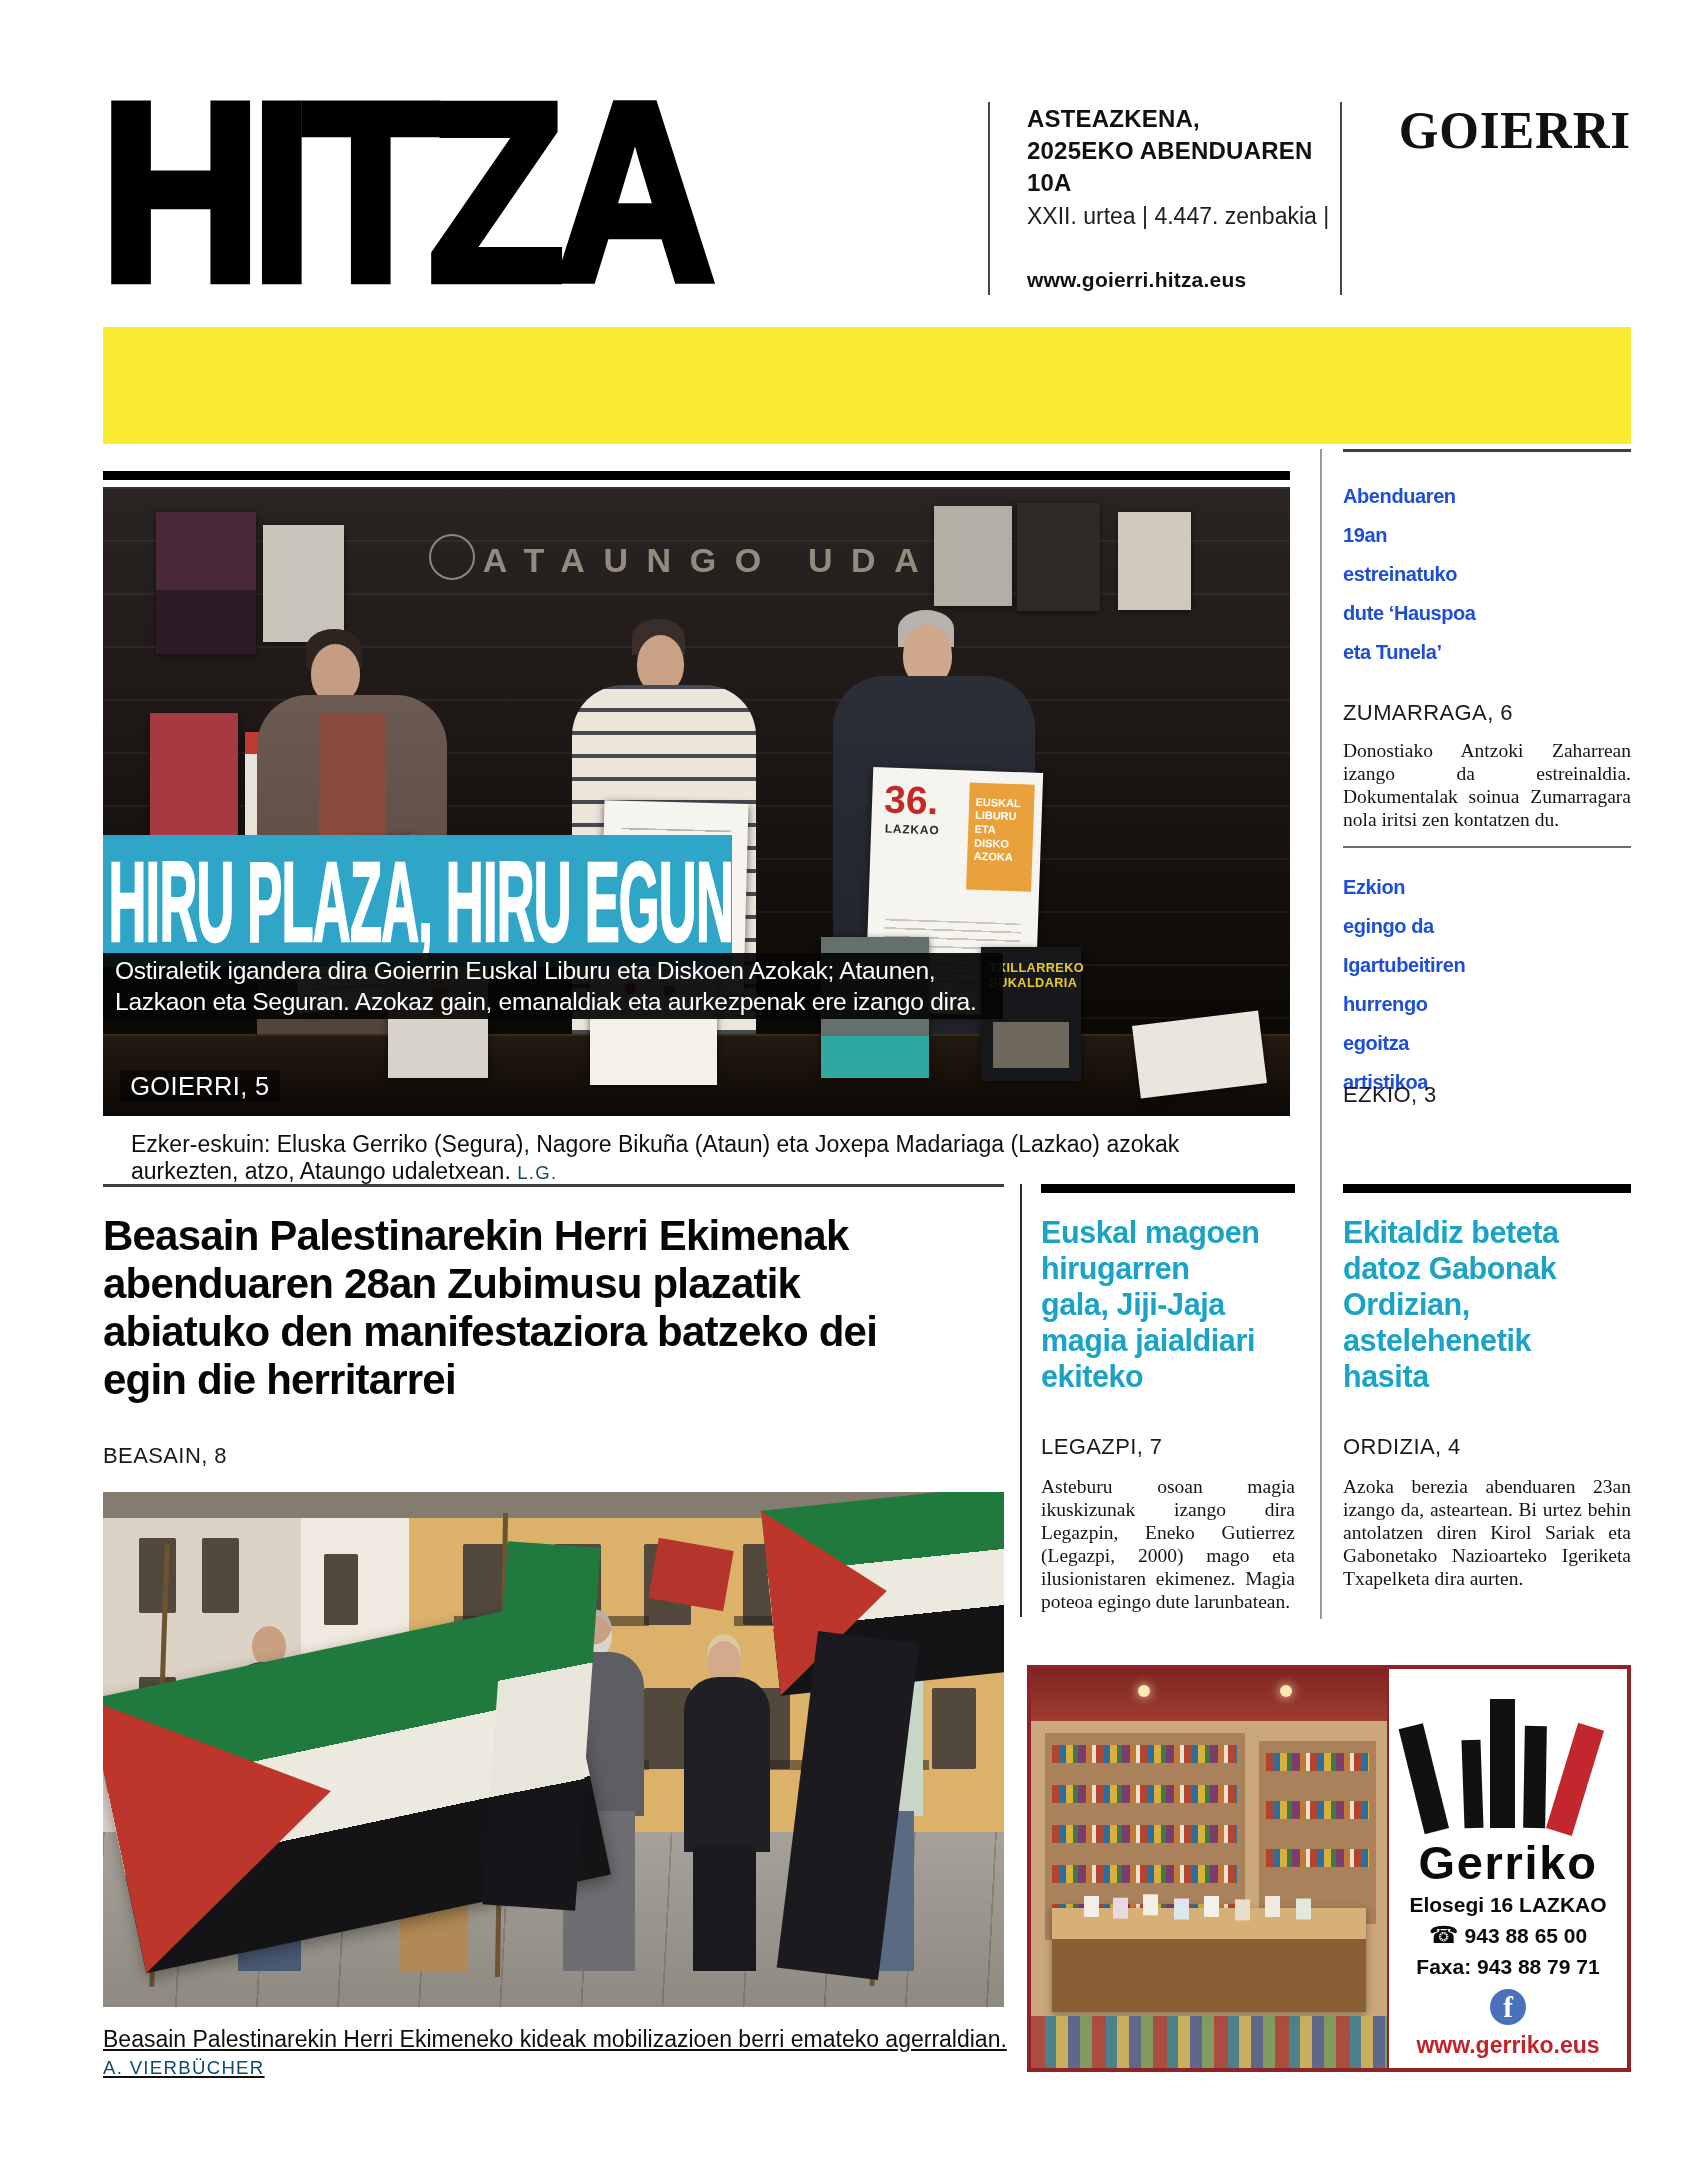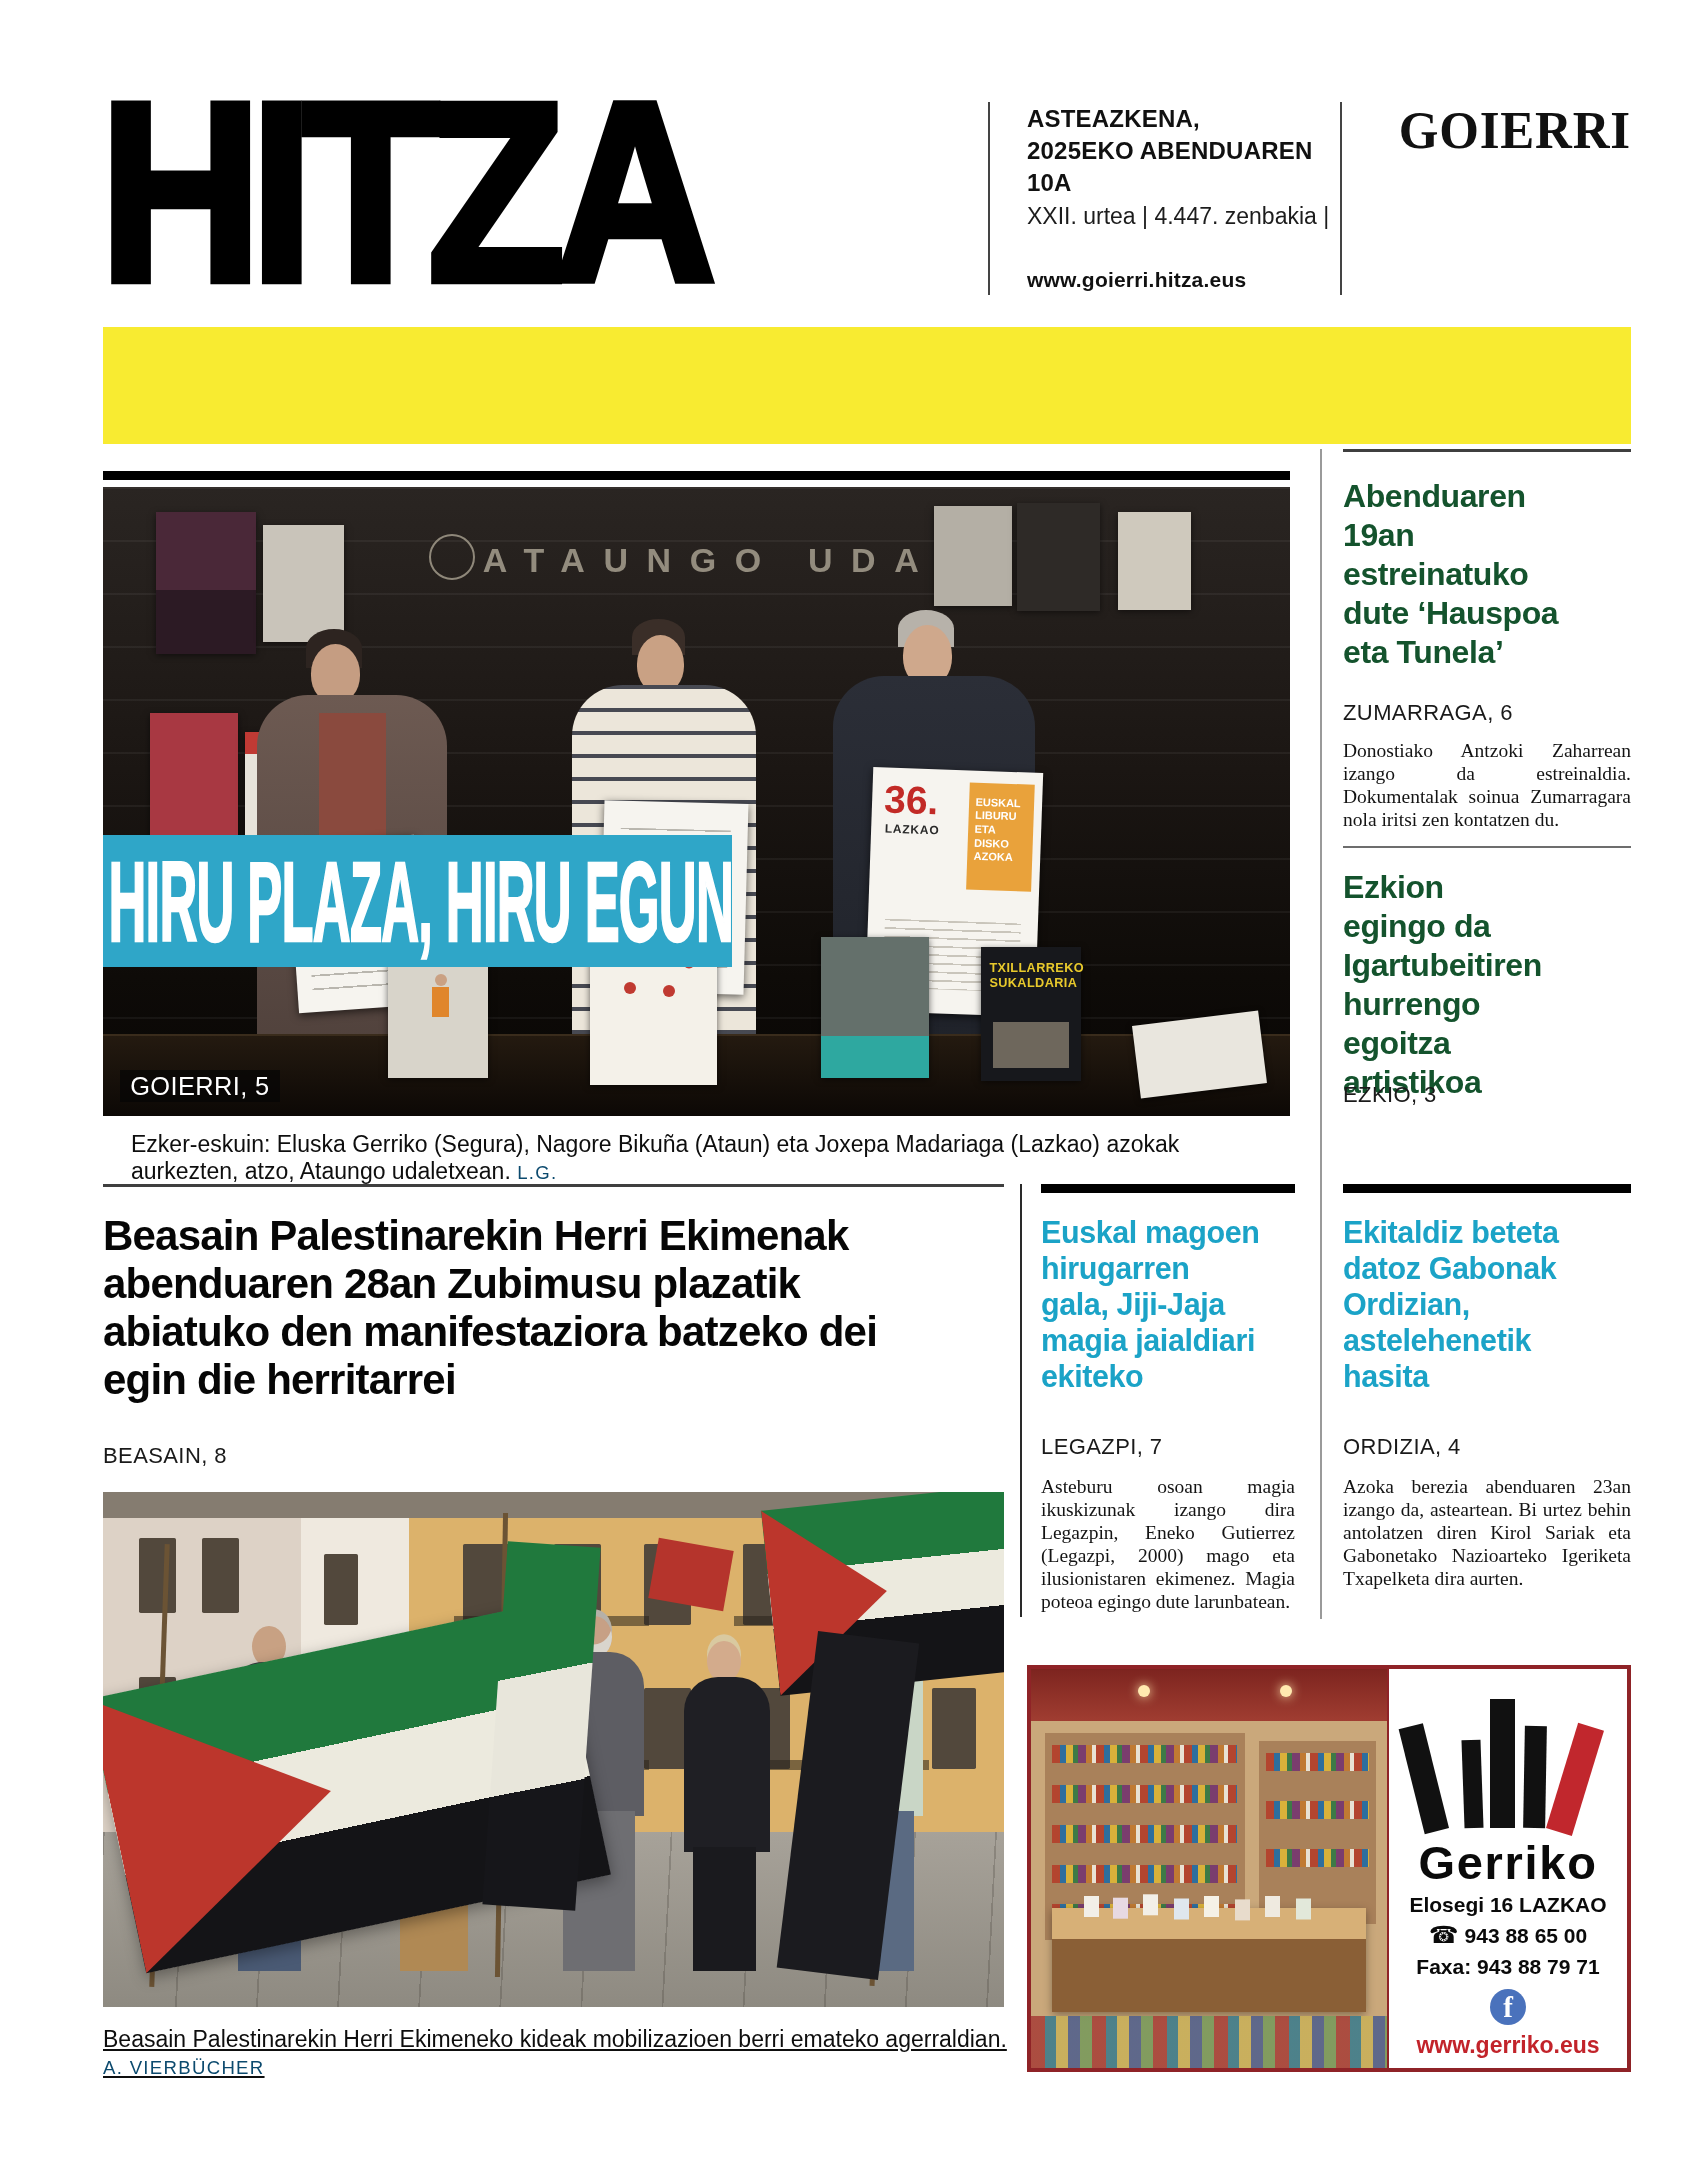--- a/index.html
+++ b/index.html
@@ -31,21 +31,21 @@
   .vrule      { width:1.7px; background:#9a9a9a; }
 
   
   .kicker { font-size:22px; letter-spacing:0.4px; color:#1a1a1a; }
   .caption { font-size:23px; color:#0e0e0e; }
   .caption .credit { font-size:18.6px; letter-spacing:1.3px; color:#0c4a6e; }
   .serif-body { font-family:"Liberation Serif","DejaVu Serif",serif; font-size:19.5px;
                 line-height:23px; text-align:justify; color:#141414; }
 
   
-  .sb-head { font-weight:bold; font-size:32px; line-height:39px; letter-spacing:-0.4px; color:#14532d; }
+  .sb-head { font-weight:bold; font-size:20px; line-height:39px; letter-spacing:-0.4px; color:#1d4ed8; }
   .cyan-head { font-weight:bold; font-size:30.5px; line-height:36px; letter-spacing:-0.4px; color:#1BA3C7; }
   .lead2-head { font-weight:bold; font-size:42px; line-height:48px; letter-spacing:-0.8px; color:#060606; }
 
   
   .photo1 { left:103px; top:487px; width:1187px; height:629px; overflow:hidden;
             background:
               repeating-linear-gradient(180deg, rgba(255,255,255,.05) 0 1.7px, rgba(0,0,0,0) 1.7px 53px),
               linear-gradient(180deg,#2a2522 0%,#1b1613 45%,#0e0b08 78%,#070504 100%); }
   .sign { left:32%; top:54px; font-size:34px; letter-spacing:18.6px; color:#938c7e; font-weight:bold; white-space:nowrap; }
   .emblem { left:27.5%; top:47px; width:46px; height:46px; border:2.5px solid #8f887a; border-radius:50%; }
@@ -209,20 +209,24 @@
   <div class="book" style="left:60.5%; bottom:6%; width:108px; height:141px; background:linear-gradient(180deg,#64706b 0 70%,#2ea8a0 70%);"></div>
   <div class="book" style="left:74%; bottom:5.5%; width:100px; height:134px; background:#17181c;">
     <div class="book-title"><span>TXILLARREKO</span><br><span>SUKALDARIA</span></div>
     <div class="abs" style="left:12%; bottom:10%; width:76%; height:34%; background:#6e675c;"></div>
   </div>
   <div class="book" style="left:87%; bottom:4%; width:127px; height:73px; background:#e9e6de; transform:rotate(-7deg);"></div>
 
   <div class="abs lead-box">
     <h2>HIRU PLAZA, HIRU EGUN</h2>
   </div>
+  <div class="abs standfirst">
+    <div>Ostiraletik igandera dira Goierrin Euskal Liburu eta Diskoen Azokak; Ataunen,</div>
+    <div>Lazkaon eta Seguran. Azokaz gain, emanaldiak eta aurkezpenak ere izango dira.</div>
+  </div>
   <div class="abs lead-kicker">GOIERRI, 5</div>
 </div>
 
 <div class="abs caption" style="left:131px; top:1131px; width:1161px;">
   <span>Ezker-eskuin: Eluska Gerriko (Segura), Nagore Bikuña (Ataun) eta Joxepa Madariaga (Lazkao) azokak aurkezten, atzo, Ataungo udaletxean.</span>
   <span class="credit">L.G.</span>
 </div>
 
 <div class="abs sidebar-x sb-head" style="top:477px;">
   <div>Abenduaren</div>

